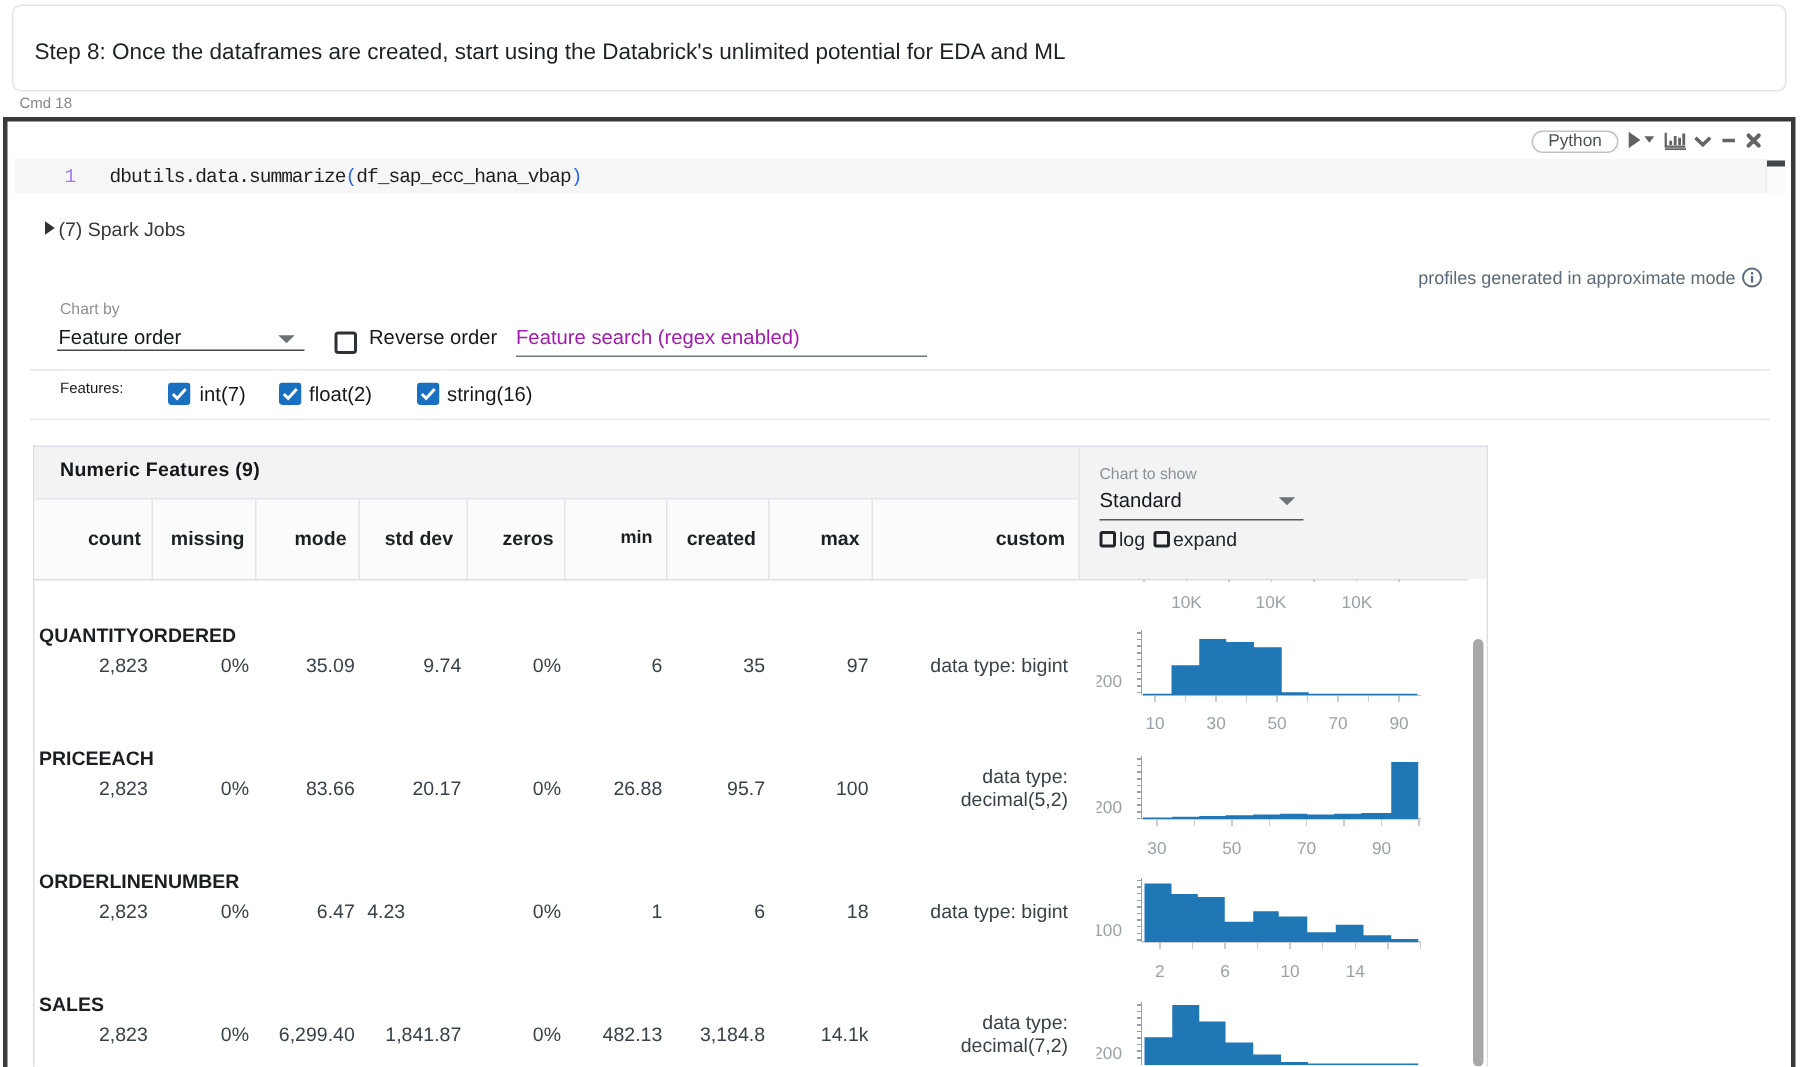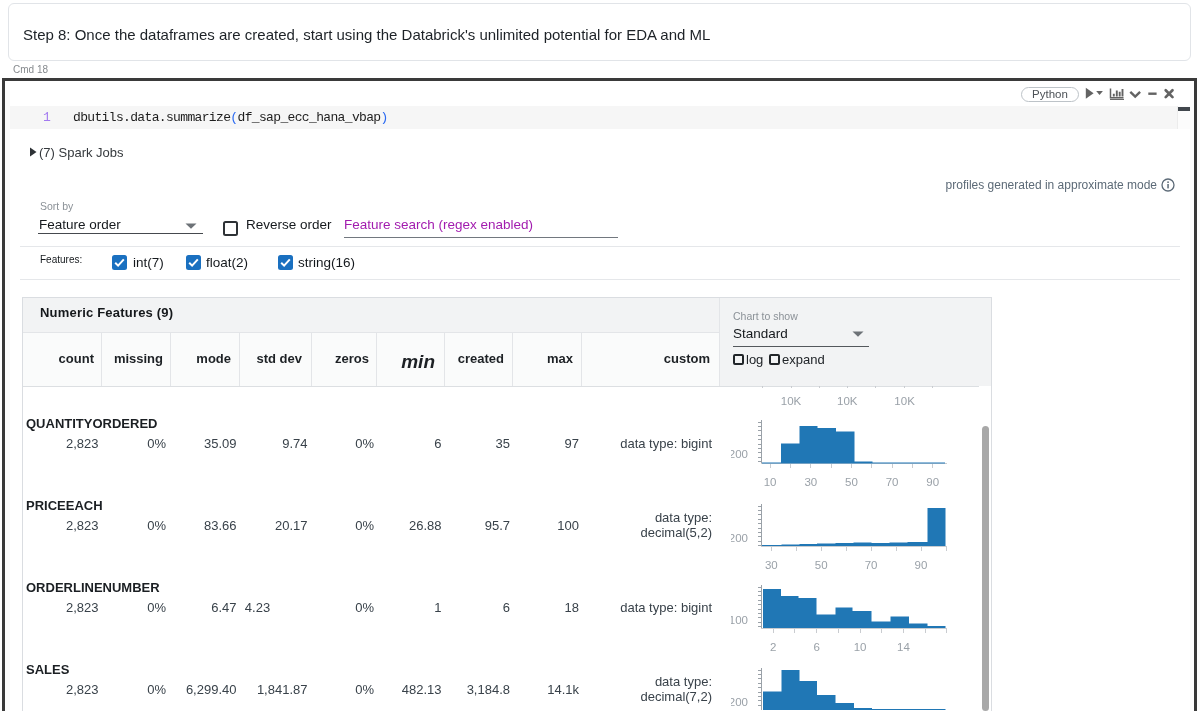--- a/index.html
+++ b/index.html
@@ -43,21 +43,21 @@
   </svg>
 <div class="abs" style="left:39px; top:145px; font-size:13px; color:#35393d;">(7) Spark Jobs</div>
 
 <div class="abs" style="left:857px; top:178px; width:300px; text-align:right; font-size:12px; color:#5c6a77;">profiles generated in approximate mode</div>
 <svg class="abs" style="left:1160.5px; top:178px;" width="14" height="14" viewBox="0 0 14 14">
   <circle cx="7" cy="7" r="6" fill="none" stroke="#5c6a77" stroke-width="1.3"></circle>
   <rect x="6.3" y="6" width="1.5" height="4.4" fill="#5c6a77"></rect>
   <rect x="6.3" y="3.4" width="1.5" height="1.6" fill="#5c6a77"></rect>
 </svg>
 
-<div class="abs" style="left:40px; top:200px; font-size:10.5px; color:#8b9197;">Sort by</div>
+<div class="abs" style="left:40px; top:200px; font-size:10.5px; color:#8b9197;">Chart by</div>
 <div class="abs" style="left:39px; top:217px; font-size:13.5px; color:#15191d;">Feature order</div>
 <svg class="abs" style="left:185px; top:223px;" width="12" height="6" viewBox="0 0 12 6">
     <polygon points="0.5,0.5 11.5,0.5 6,5.8" fill="#6d7277"></polygon>
   </svg>
 <div class="abs" style="left:38px; top:233px; width:165px; height:1px; background:#45494e;"></div>
 <div class="abs" style="left:222.5px; top:220.5px; width:15px; height:15px; border:2px solid #2e3236; border-radius:2.5px;"></div>
 <div class="abs" style="left:246px; top:217px; font-size:13.5px; color:#15191d;">Reverse order</div>
 <div class="abs" style="left:344px; top:217px; font-size:13.5px; color:#a21caf;">Feature search (regex enabled)</div>
 <div class="abs" style="left:344px; top:237px; width:274px; height:1px; background:#72787f;"></div>
 
@@ -97,21 +97,21 @@
   <div class="abs" style="left:421px; top:35px; width:1px; height:53px; background:#e3e5e8;"></div>
   <div class="abs" style="left:489px; top:35px; width:1px; height:53px; background:#e3e5e8;"></div>
   <div class="abs" style="left:558px; top:35px; width:1px; height:53px; background:#e3e5e8;"></div>
   <div class="abs" style="left:696px; top:0; width:1px; height:88px; background:#e3e5e8;"></div>
 
   <div class="abs num" style="left:-29px; top:53px; width:100px; font-weight:bold; font-size:13px; color:#1d2125;">count</div>
   <div class="abs num" style="left:40px;  top:53px; width:100px; font-weight:bold; font-size:13px; color:#1d2125;">missing</div>
   <div class="abs num" style="left:108px; top:53px; width:100px; font-weight:bold; font-size:13px; color:#1d2125;">mode</div>
   <div class="abs num" style="left:179px; top:53px; width:100px; font-weight:bold; font-size:13px; color:#1d2125;">std dev</div>
   <div class="abs num" style="left:246px; top:53px; width:100px; font-weight:bold; font-size:13px; color:#1d2125;">zeros</div>
-  <div class="abs num" style="left:312px; top:53px; width:100px; font-weight:bold; font-size:19px; color:#1d2125;font-style:italic;">min</div>
+  <div class="abs num" style="left:312px; top:53px; width:100px; font-weight:bold; font-size:12px; color:#1d2125;">min</div>
   <div class="abs num" style="left:381px; top:53px; width:100px; font-weight:bold; font-size:13px; color:#1d2125;">created</div>
   <div class="abs num" style="left:450px; top:53px; width:100px; font-weight:bold; font-size:13px; color:#1d2125;">max</div>
   <div class="abs num" style="left:587px; top:53px; width:100px; font-weight:bold; font-size:13px; color:#1d2125;">custom</div>
 
   <div class="abs" style="left:710px; top:12px; font-size:10.5px; color:#8b9197;">Chart to show</div>
   <div class="abs" style="left:710px; top:28px; font-size:13.5px; color:#15191d;">Standard</div>
   <svg class="abs" style="left:829px; top:33px;" width="12" height="6" viewBox="0 0 12 6">
       <polygon points="0.5,0.5 11.5,0.5 6,5.8" fill="#6d7277"></polygon>
     </svg>
   <div class="abs" style="left:710px; top:48px; width:136px; height:1px; background:#54585c;"></div>

